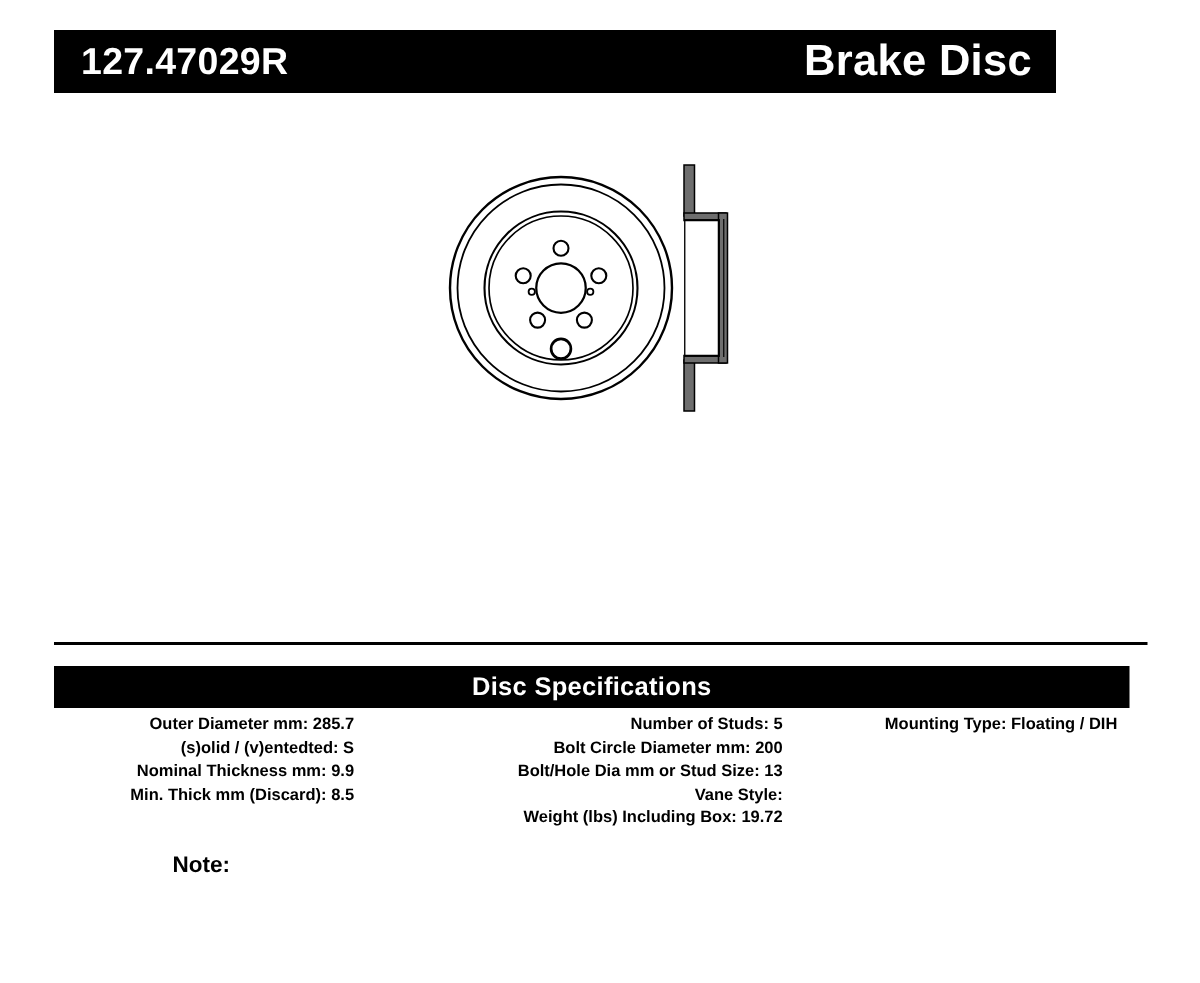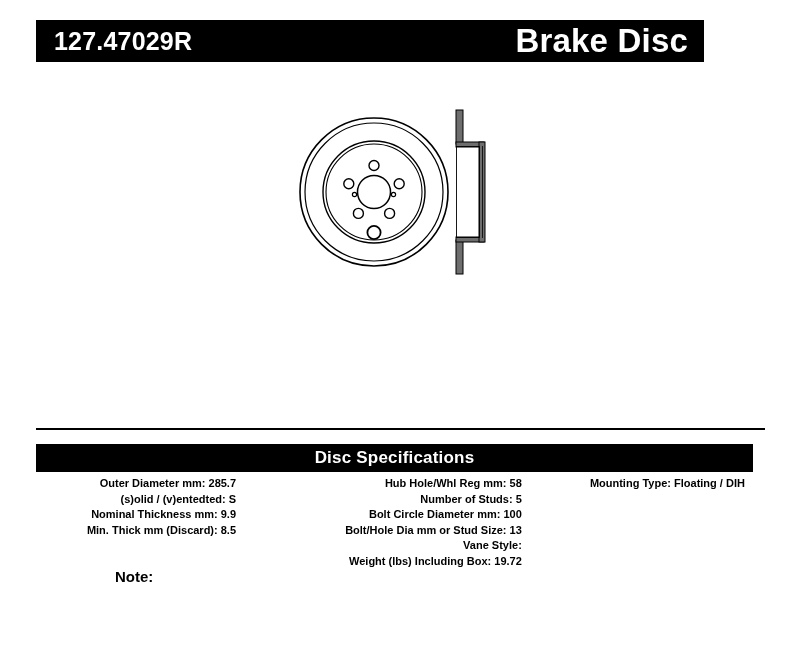--- a/index.html
+++ b/index.html
@@ -32,21 +32,21 @@
   }
   .header-part-number {
     color: #ffffff;
     font-size: 25px;
     font-weight: bold;
     letter-spacing: 0.2px;
     white-space: nowrap;
   }
   .header-title {
     color: #ffffff;
-    font-size: 33px;
+    font-size: 29px;
     font-weight: bold;
     letter-spacing: 0.2px;
     white-space: nowrap;
   }
 
   
   .drawing-area {
     position: absolute;
     left: 0;
     top: 70px;
@@ -217,30 +217,26 @@
       <span class="spec-value">9.9</span>
     </div>
     <div class="spec-row">
       <span>Min. Thick mm (Discard):</span>
       <span class="spec-value">8.5</span>
     </div>
   </div>
 
   <div class="spec-col spec-col-middle">
     <div class="spec-row">
-      <span>Hub Hole/Whl Reg mm:</span>
-      <span class="spec-value">58</span>
-    </div>
-    <div class="spec-row">
       <span>Number of Studs:</span>
       <span class="spec-value">5</span>
     </div>
     <div class="spec-row">
       <span>Bolt Circle Diameter mm:</span>
-      <span class="spec-value">100</span>
+      <span class="spec-value">200</span>
     </div>
     <div class="spec-row">
       <span>Bolt/Hole Dia mm or Stud Size:</span>
       <span class="spec-value">13</span>
     </div>
     <div class="spec-row">
       <span>Vane Style:</span>
       <span class="spec-value"></span>
     </div>
     <div class="spec-row">

